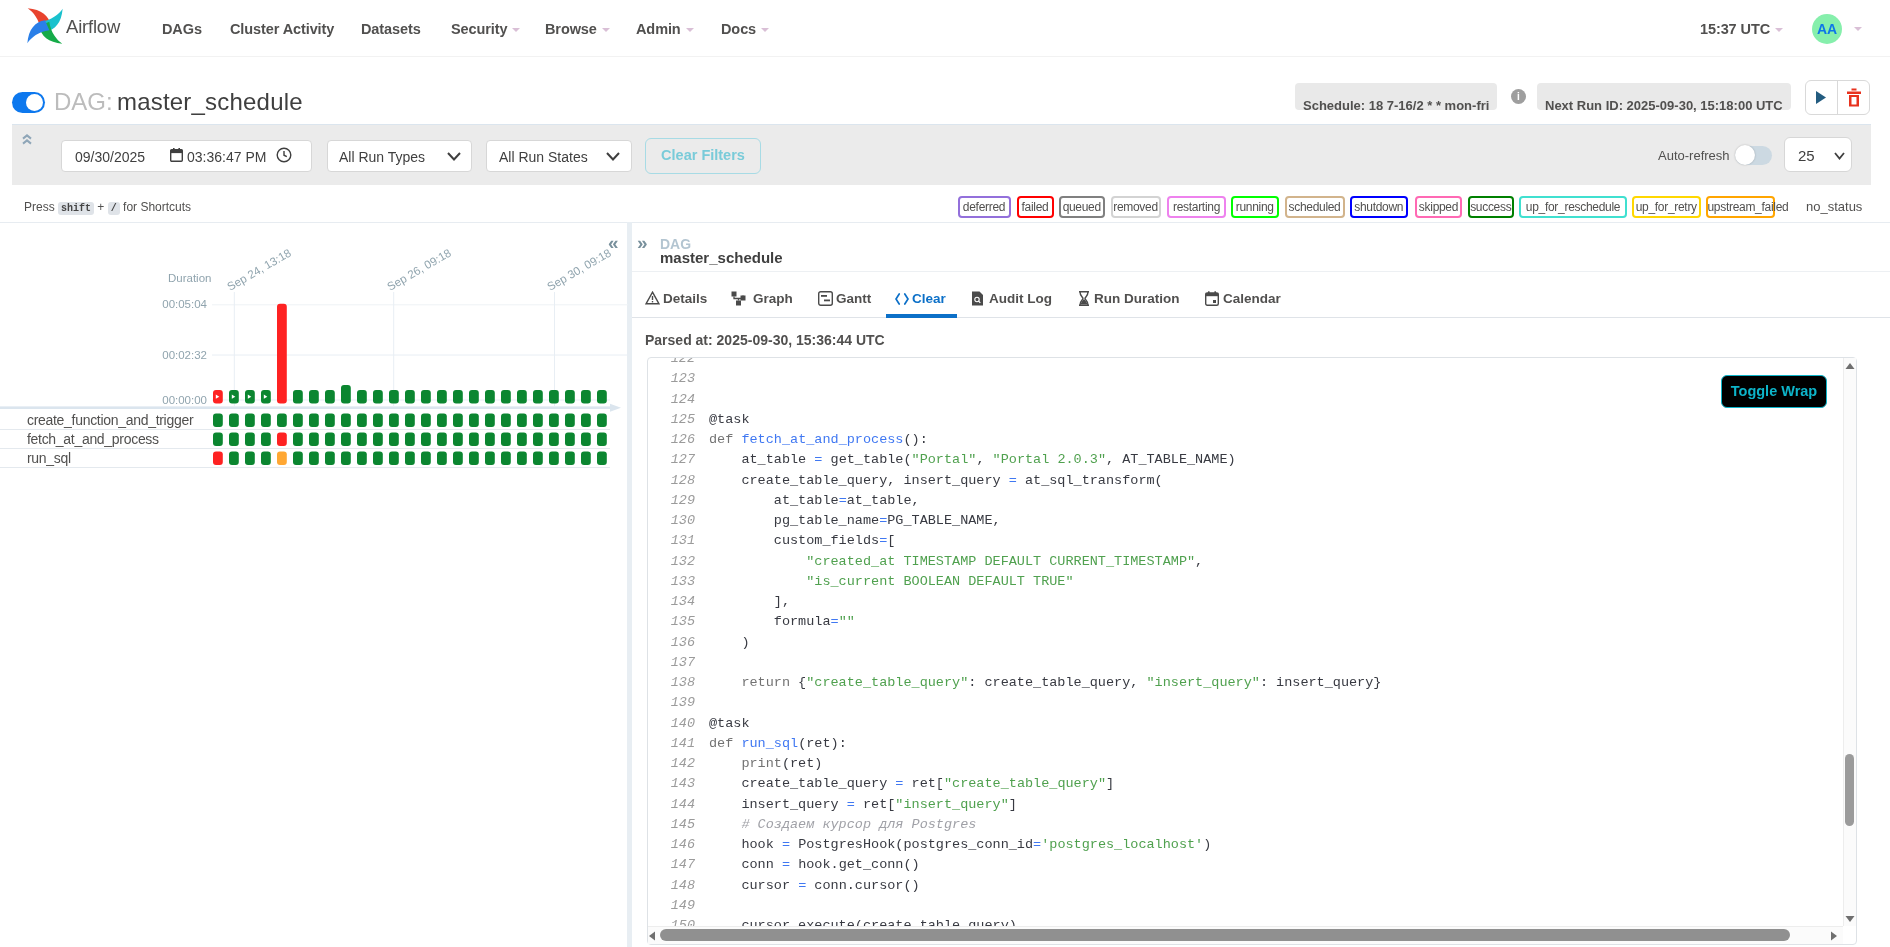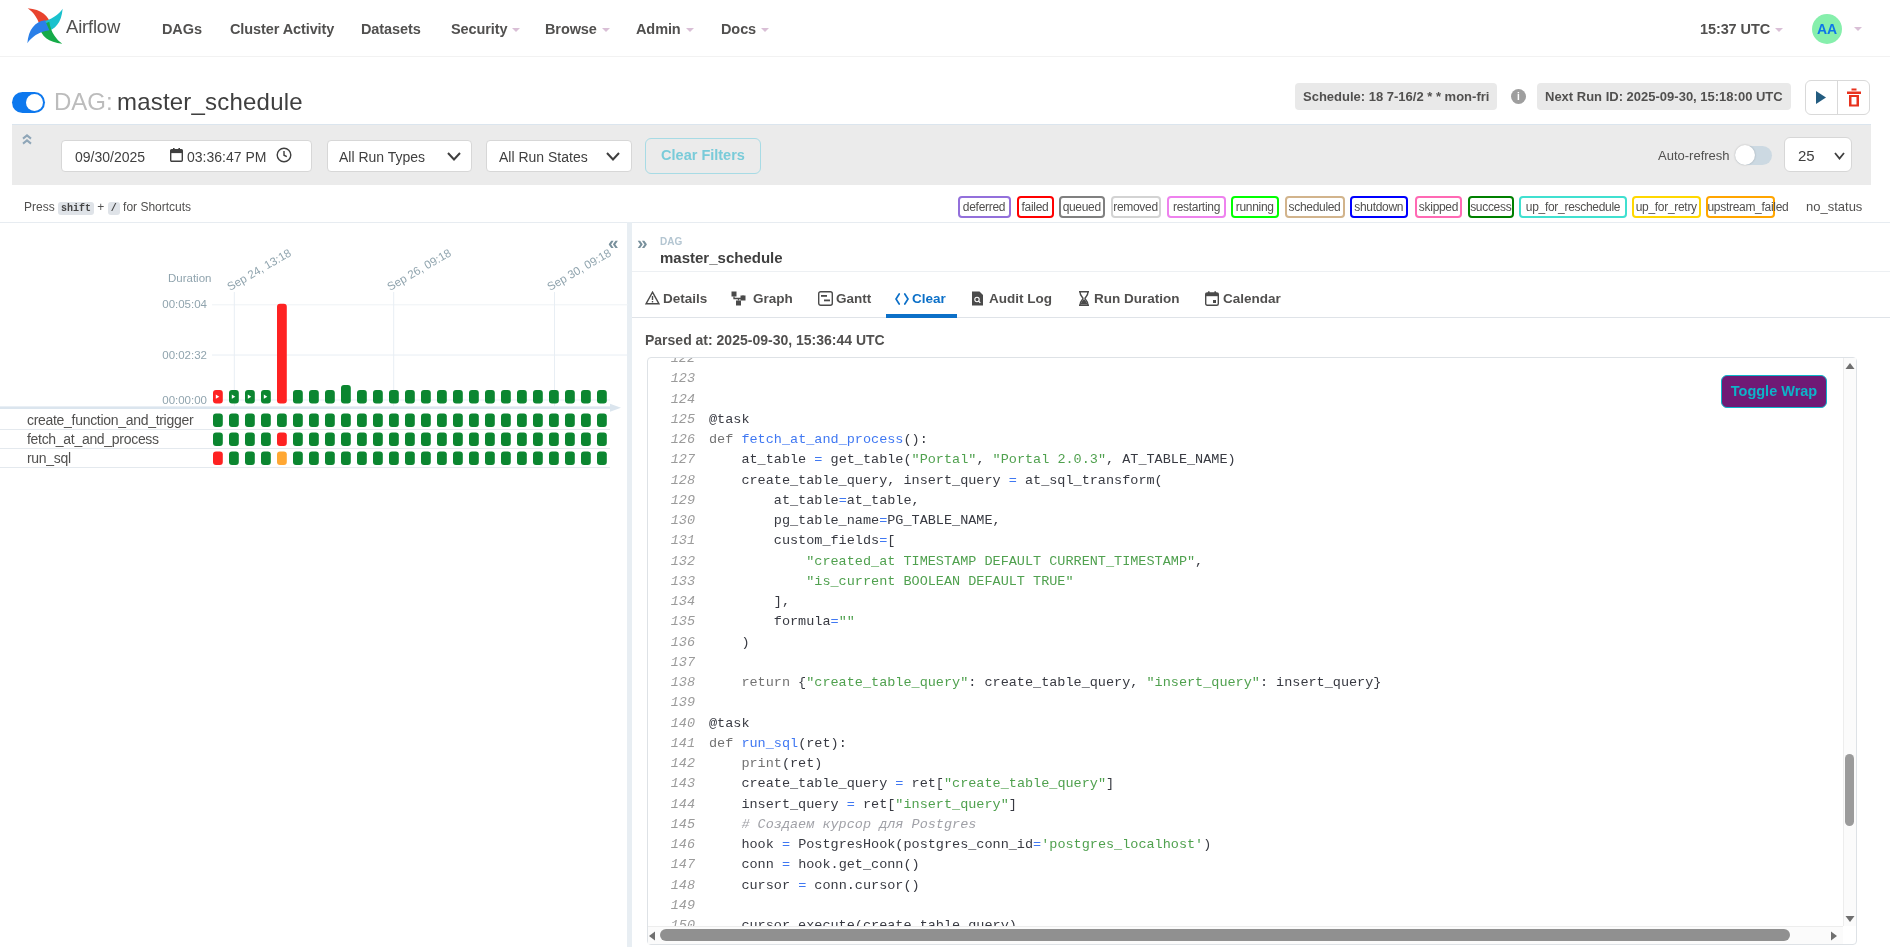--- a/index.html
+++ b/index.html
@@ -10,21 +10,21 @@
 
 #navbar { position:absolute; left:0; top:0; width:1890px; height:57px; background:#fff; border-bottom:1px solid #f2f2f2; }
 .navitem { position:absolute; top:21px; font-size:14.5px; letter-spacing:-0.1px; font-weight:bold; color:#51504f; white-space:nowrap; }
 .brand { position:absolute; left:66px; top:16px; font-size:18.5px; letter-spacing:-0.2px; color:#51504f; }
 .caret { display:inline-block; width:0; height:0; border-left:4.2px solid transparent; border-right:4.2px solid transparent; border-top:4.6px solid #d9bfd6; margin-left:5px; vertical-align:middle; }
 #avatar { position:absolute; left:1812px; top:14px; width:30px; height:30px; border-radius:50%; background:#86efac; color:#0d76e8; font-weight:bold; font-size:14px; text-align:center; line-height:30px; }
 
 
 #toggle1 { position:absolute; left:12px; top:92px; width:33px; height:21px; border-radius:11px; background:#0d78ee; }
 #toggle1 .knob { position:absolute; right:2px; top:2px; width:17px; height:17px; background:#fff; border-radius:50%; }
-.hbadge { position:absolute; top:83px; height:27px; background:#e9e9e9; border-radius:4px; color:#51504f; font-weight:bold; font-size:13px; line-height:27px; padding:0 8px; white-space:nowrap; }
+.hbadge { position:absolute; top:83px; height:27px; background:#e9e9e9; border-radius:4px; color:#51504f; font-weight:bold; font-size:13px; line-height:27px; padding:9px 8px; white-space:nowrap; }
 
 
 #filterbar { position:absolute; left:12px; top:124px; width:1859px; height:60.5px; background:#ebebeb; border-top:1px solid #dbe5ee; }
 .finput { position:absolute; background:#fff; border:1px solid #d7d7d7; border-radius:4px; height:32px; top:140px; }
 .kbd { display:inline-block; background:#dfe3e8; border-radius:3px; font-family:"Liberation Mono",monospace; font-size:10px; font-weight:bold; color:#444; padding:1px 3px; }
 
 
 .lbadge { position:absolute; top:195.5px; height:22px; line-height:18px; border:2px solid; border-radius:4px; background:#fff; color:#51504f; font-size:12px; letter-spacing:-0.3px; text-align:center; white-space:nowrap; }
 
 
@@ -274,21 +274,21 @@
 <rect x="517.0" y="229.5" width="9.8" height="13.5" rx="3" fill="#0b8630"></rect>
 <rect x="533.0" y="229.5" width="9.8" height="13.5" rx="3" fill="#0b8630"></rect>
 <rect x="549.0" y="229.5" width="9.8" height="13.5" rx="3" fill="#0b8630"></rect>
 <rect x="565.0" y="229.5" width="9.8" height="13.5" rx="3" fill="#0b8630"></rect>
 <rect x="581.0" y="229.5" width="9.8" height="13.5" rx="3" fill="#0b8630"></rect>
 <rect x="597.0" y="229.5" width="9.8" height="13.5" rx="3" fill="#0b8630"></rect>
 </svg>
 <div class="abs" style="left:608px;top:232px;color:#78909c;font-size:19px;font-weight:bold">«</div>
 
 <div class="abs" style="left:637px;top:232px;color:#78909c;font-size:19px;font-weight:bold">»</div>
-<div class="abs" style="left:660px;top:236px;color:#b3c5d1;font-size:10px;font-weight:bold">DAG</div>
+<div class="abs" style="left:660px;top:236px;color:#b3c5d1;font-size:14px;font-weight:bold">DAG</div>
 <div class="abs" style="left:660px;top:249px;color:#3f3f3f;font-size:15px;font-weight:bold">master_schedule</div>
 <div class="abs" style="left:632px;top:271px;width:1258px;height:1px;background:#edf0f3"></div>
 
 <svg class="abs" style="left:645px;top:291px" width="15" height="14" viewBox="0 0 15 14">
       <path d="M7.5,1.2 L14,12.8 L1,12.8 Z" fill="none" stroke="#4a4a4a" stroke-width="1.4"></path>
       <rect x="6.8" y="5" width="1.4" height="4" fill="#4a4a4a"></rect>
       <rect x="6.8" y="10" width="1.4" height="1.4" fill="#4a4a4a"></rect>
     </svg>
 <div class="tab" style="left:663px;top:291px">Details</div>
 <svg class="abs" style="left:731px;top:291px" width="15" height="15" viewBox="0 0 15 15">
@@ -330,21 +330,21 @@
 <div class="abs" style="left:632px;top:317px;width:1258px;height:1px;background:#dfe3e8"></div>
 <div class="abs" style="left:886px;top:314px;width:71px;height:4px;background:#0c70c8"></div>
 
 <div class="abs" style="left:645px;top:332px;font-size:14px;font-weight:bold;color:#51504f">Parsed at: 2025-09-30, 15:36:44 UTC</div>
 
 <div id="codebox"></div>
 <div id="codeclip">
   <div id="codelines"><div class="cl"><span class="ln">122</span><span class="cd"></span></div><div class="cl"><span class="ln">123</span><span class="cd"></span></div><div class="cl"><span class="ln">124</span><span class="cd"></span></div><div class="cl"><span class="ln">125</span><span class="cd">@task</span></div><div class="cl"><span class="ln">126</span><span class="cd"><span class="k">def</span> <span class="f">fetch_at_and_process</span>():</span></div><div class="cl"><span class="ln">127</span><span class="cd">    at_table <span class="o">=</span> get_table(<span class="s">"Portal"</span>, <span class="s">"Portal 2.0.3"</span>, AT_TABLE_NAME)</span></div><div class="cl"><span class="ln">128</span><span class="cd">    create_table_query, insert_query <span class="o">=</span> at_sql_transform(</span></div><div class="cl"><span class="ln">129</span><span class="cd">        at_table<span class="o">=</span>at_table,</span></div><div class="cl"><span class="ln">130</span><span class="cd">        pg_table_name<span class="o">=</span>PG_TABLE_NAME,</span></div><div class="cl"><span class="ln">131</span><span class="cd">        custom_fields<span class="o">=</span>[</span></div><div class="cl"><span class="ln">132</span><span class="cd">            <span class="s">"created_at TIMESTAMP DEFAULT CURRENT_TIMESTAMP"</span>,</span></div><div class="cl"><span class="ln">133</span><span class="cd">            <span class="s">"is_current BOOLEAN DEFAULT TRUE"</span></span></div><div class="cl"><span class="ln">134</span><span class="cd">        ],</span></div><div class="cl"><span class="ln">135</span><span class="cd">        formula<span class="o">=</span><span class="s">""</span></span></div><div class="cl"><span class="ln">136</span><span class="cd">    )</span></div><div class="cl"><span class="ln">137</span><span class="cd"></span></div><div class="cl"><span class="ln">138</span><span class="cd">    <span class="k">return</span> {<span class="s">"create_table_query"</span>: create_table_query, <span class="s">"insert_query"</span>: insert_query}</span></div><div class="cl"><span class="ln">139</span><span class="cd"></span></div><div class="cl"><span class="ln">140</span><span class="cd">@task</span></div><div class="cl"><span class="ln">141</span><span class="cd"><span class="k">def</span> <span class="f">run_sql</span>(ret):</span></div><div class="cl"><span class="ln">142</span><span class="cd">    <span class="k">print</span>(ret)</span></div><div class="cl"><span class="ln">143</span><span class="cd">    create_table_query <span class="o">=</span> ret[<span class="s">"create_table_query"</span>]</span></div><div class="cl"><span class="ln">144</span><span class="cd">    insert_query <span class="o">=</span> ret[<span class="s">"insert_query"</span>]</span></div><div class="cl"><span class="ln">145</span><span class="cd">    <span class="c"># Создаем курсор для Postgres</span></span></div><div class="cl"><span class="ln">146</span><span class="cd">    hook <span class="o">=</span> PostgresHook(postgres_conn_id<span class="o">=</span><span class="s">'postgres_localhost'</span>)</span></div><div class="cl"><span class="ln">147</span><span class="cd">    conn <span class="o">=</span> hook.get_conn()</span></div><div class="cl"><span class="ln">148</span><span class="cd">    cursor <span class="o">=</span> conn.cursor()</span></div><div class="cl"><span class="ln">149</span><span class="cd"></span></div><div class="cl"><span class="ln">150</span><span class="cd">    cursor.execute(create_table_query)</span></div>
 </div>
 </div>
-<div class="abs" style="left:1721px;top:375px;width:106px;height:33px;border:1px solid #0db4c9;border-radius:6px;background:#701a75;color:#0db4c9;font-size:14.5px;font-weight:bold;text-align:center;line-height:31px">Toggle Wrap</div>
+<div class="abs" style="left:1721px;top:375px;width:106px;height:33px;border:1px solid #0db4c9;border-radius:6px;background:#000000;color:#0db4c9;font-size:14.5px;font-weight:bold;text-align:center;line-height:31px">Toggle Wrap</div>
 
 <div class="abs" style="left:1843px;top:358px;width:13px;height:568px;background:#fbfbfb;border-left:1px solid #ededed"></div>
 <svg class="abs" style="left:1845px;top:362px" width="10" height="8">
       <path d="M5,1 L9.5,7 L0.5,7 Z" fill="#6f6f6f"></path>
     </svg>
 <svg class="abs" style="left:1845px;top:915px" width="10" height="8">
       <path d="M0.5,1 L9.5,1 L5,7 Z" fill="#6f6f6f"></path>
     </svg>
 <div class="abs" style="left:1845px;top:754px;width:9px;height:72px;background:#9b9b9b;border-radius:5px"></div>
 <div class="abs" style="left:648px;top:926px;width:1195px;height:18px;background:#fbfbfb;border-top:1px solid #ededed"></div>

